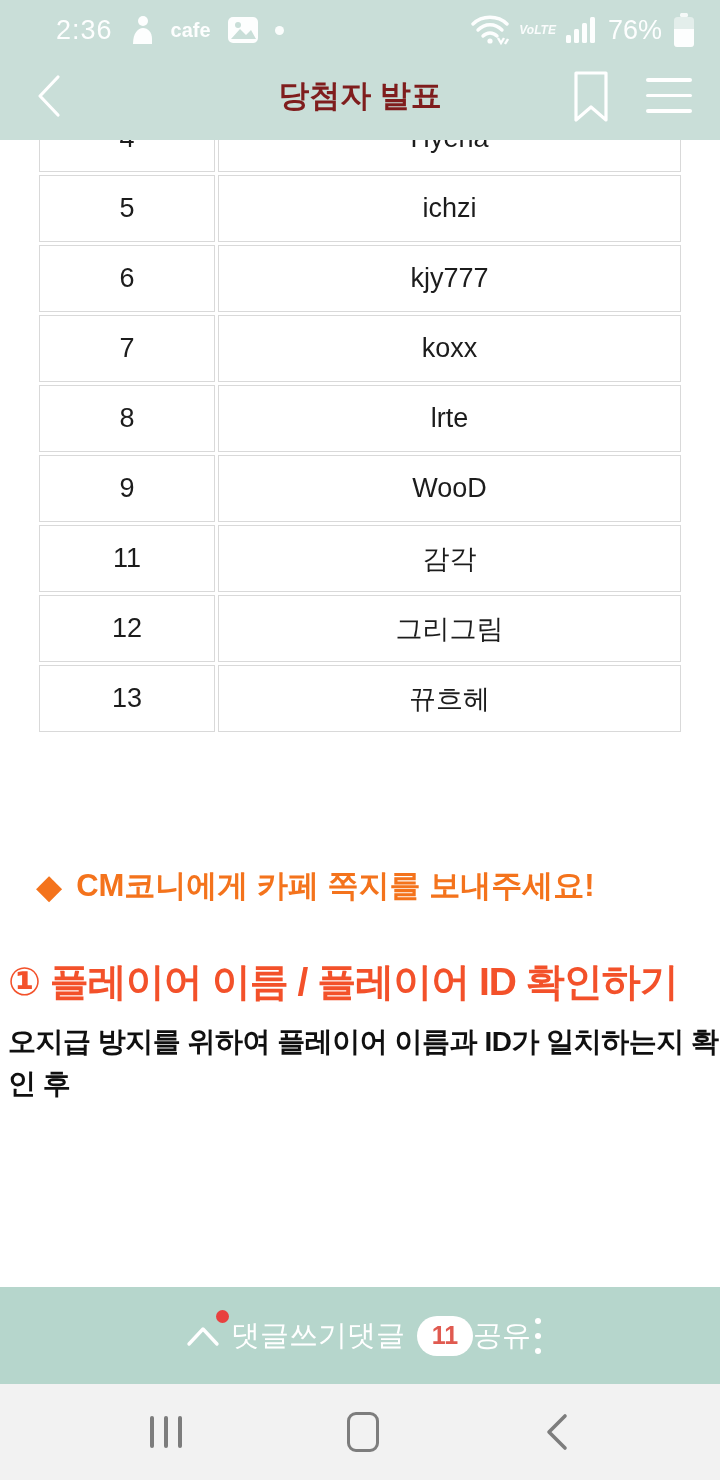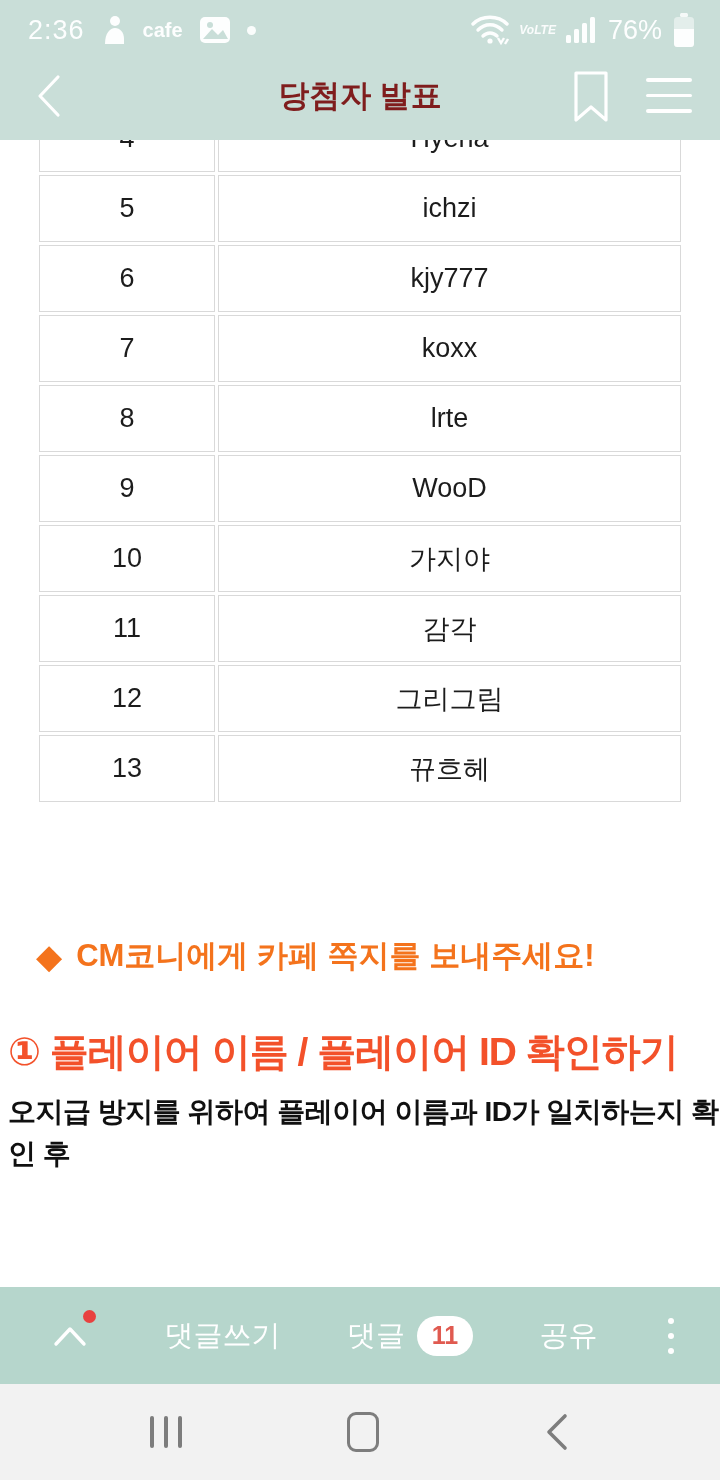--- a/index.html
+++ b/index.html
@@ -5,21 +5,21 @@
   html,body{margin:0;padding:0;}
   body{
     width:720px;height:1480px;position:relative;overflow:hidden;
     background:#ffffff;
     font-family:"Liberation Sans","DejaVu Sans",sans-serif;
     -webkit-font-smoothing:antialiased;
   }
   
   .top-block{position:absolute;top:0;left:0;width:720px;height:140px;background:#c9ded8;z-index:5;}
   .status-bar{position:absolute;top:8px;left:0;width:720px;height:44px;display:flex;align-items:center;color:#fdfefe;}
-  .sb-left{display:flex;align-items:center;gap:16px;margin-left:28px;}
+  .sb-left{display:flex;align-items:center;gap:16px;margin-left:56px;}
   .sb-time{font-size:27px;letter-spacing:1px;}
   .sb-right{display:flex;align-items:center;gap:10px;margin-left:auto;margin-right:24px;}
   .sb-volte{font-size:12px;font-weight:700;font-style:italic;opacity:.95;}
   .sb-batt-pct{font-size:27px;}
   .sb-dot{width:9px;height:9px;border-radius:50%;background:#fdfefe;opacity:.95;}
   .app-header{position:absolute;top:52px;left:0;width:720px;height:88px;}
   .hdr-back{position:absolute;left:34px;top:20px;}
   .hdr-title{position:absolute;left:0;top:0;width:720px;height:88px;display:flex;align-items:center;justify-content:center;
     color:#7f1d1d;font-size:31px;font-weight:700;}
   .hdr-bookmark{position:absolute;right:108px;top:18px;}
@@ -34,21 +34,21 @@
     font-size:27px;color:#1c1c1c;background:#ffffff;
   }
   td.rank-cell{width:172px;}
   .notice-diamond{margin:130px 0 0 36px;color:#f4731c;font-weight:700;font-size:31px;display:flex;align-items:center;gap:14px;}
   .notice-diamond .diamond{font-size:34px;line-height:1;}
   .notice-step{margin:48px 0 0 8px;color:#f3512a;font-weight:800;font-size:39px;letter-spacing:-1px;}
   .notice-body{margin:12px 0 0 8px;color:#101010;font-weight:700;font-size:28px;line-height:42px;letter-spacing:-0.5px;}
   
   .action-bar{
     position:absolute;top:1287px;left:0;width:720px;height:97px;background:#b6d6cc;z-index:6;
-    display:flex;align-items:center;justify-content:space-between;padding:12px 42px;box-sizing:border-box;
+    display:flex;align-items:center;justify-content:center;padding:12px 42px;box-sizing:border-box;
     color:#ffffff;font-size:29px;
   }
   .ab-item{display:flex;align-items:center;gap:12px;}
   .scroll-top{position:relative;width:56px;height:56px;display:flex;align-items:center;justify-content:center;}
   .red-dot{position:absolute;top:2px;right:2px;width:13px;height:13px;border-radius:50%;background:#e8413f;}
   .badge{
     min-width:34px;height:40px;padding:0 11px;border-radius:20px;background:#ffffff;color:#e05a50;
     display:inline-flex;align-items:center;justify-content:center;font-size:25px;font-weight:700;
   }
   .kebab{display:flex;flex-direction:column;gap:9px;padding:4px;}
@@ -165,24 +165,20 @@
           <tr>
             <td class="rank-cell">8</td>
             <td class="name-cell">lrte</td>
           </tr>
 
           <tr>
             <td class="rank-cell">9</td>
             <td class="name-cell">WooD</td>
           </tr>
 
-          <tr>
-            <td class="rank-cell">10</td>
-            <td class="name-cell">가지야</td>
-          </tr>
 
           <tr>
             <td class="rank-cell">11</td>
             <td class="name-cell">감각</td>
           </tr>
 
           <tr>
             <td class="rank-cell">12</td>
             <td class="name-cell">그리그림</td>
           </tr>

